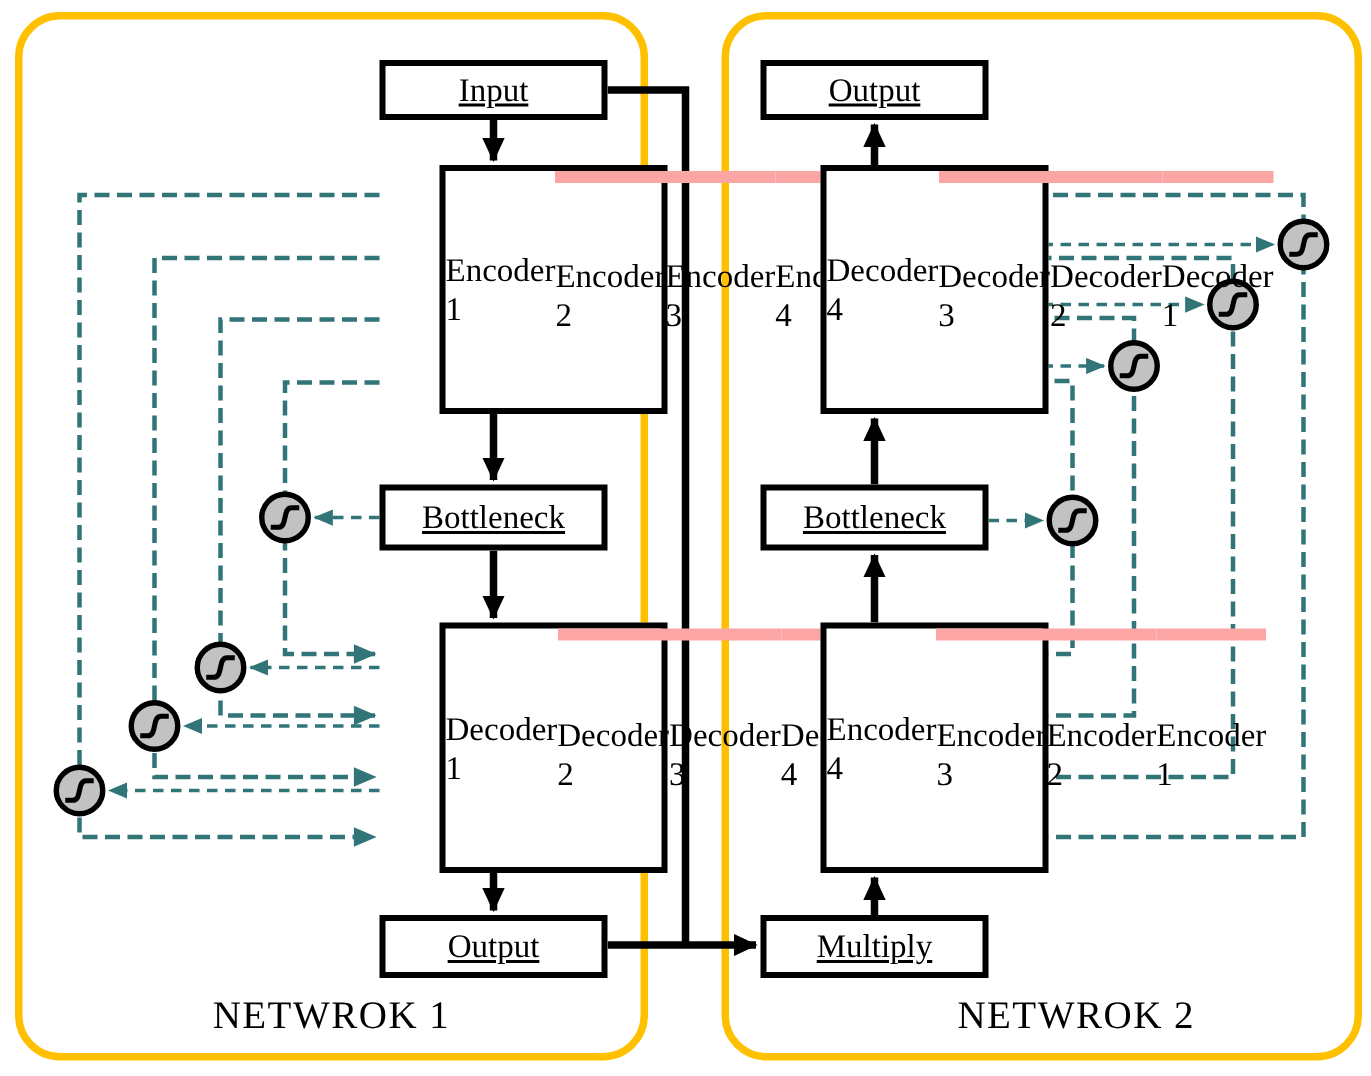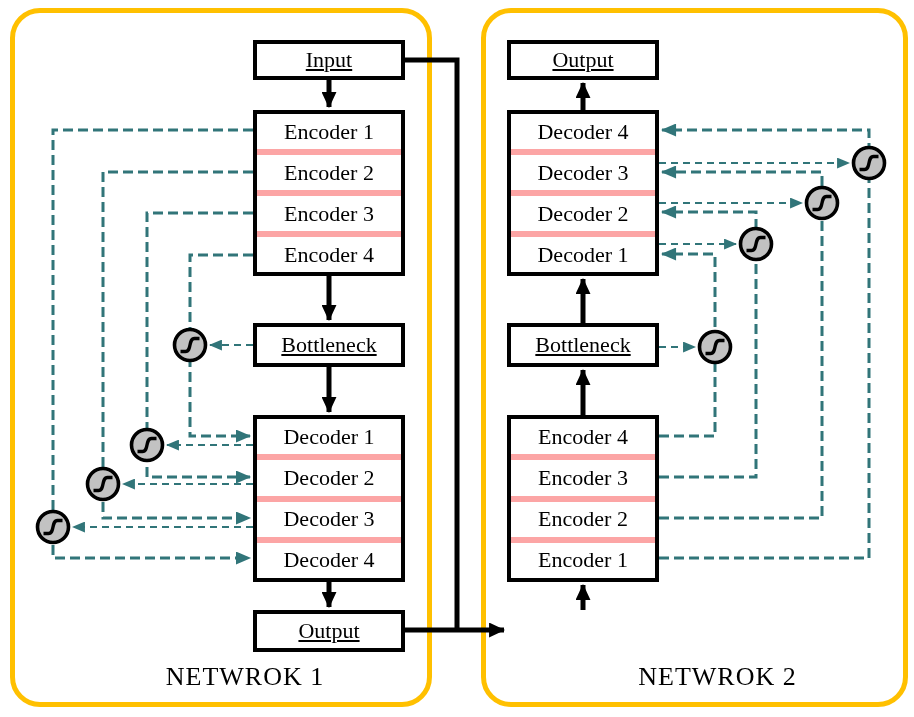--- a/index.html
+++ b/index.html
@@ -19,26 +19,26 @@
   }
   svg#wires{position:absolute;left:0;top:0;z-index:2;pointer-events:none;}
   .node{
     position:absolute;box-sizing:border-box;border:4px solid #000;background:#fff;z-index:3;
     display:flex;align-items:center;justify-content:center;
     font-size:22px;
     text-decoration:underline;
   }
   .stack{
     position:absolute;box-sizing:border-box;border:4px solid #000;background:#fff;z-index:3;
-    display:flex;flex-direction:column;
+    display:flex;margin-left:40px;
   }
   .stack .row{
     flex:1;display:flex;align-items:center;justify-content:center;font-size:22px;
   }
-  .stack .row + .row{border-top:6px solid #fca5a5;}
+  .stack .row + .row{border-top:8px solid #fca5a5;}
 </style>
 </head>
 <body>
 
 <div id="canvas">
 
   <div class="panel" id="panel1"></div>
   <div class="panel" id="panel2"></div>
 
   <svg id="wires" width="914" height="717" viewBox="0 0 914 717">
@@ -140,17 +140,18 @@
 
   <div class="node" style="left:507px;top:323px;width:152px;height:44px;">Bottleneck</div>
 
   <div class="stack" style="left:507px;top:415px;width:152px;height:167px;">
     <div class="row">Encoder 4</div>
     <div class="row">Encoder 3</div>
     <div class="row">Encoder 2</div>
     <div class="row">Encoder 1</div>
   </div>
 
+  <div class="node" style="left:507px;top:610px;width:152px;height:42px;">Multiply</div>
 
-  <div class="panel-title" style="left:10px;width:422px;padding-left:24px;">NETWROK 1</div>
+  <div class="panel-title" style="left:10px;width:422px;">NETWROK 1</div>
   <div class="panel-title" style="left:504px;width:427px;">NETWROK 2</div>
 
 </div>
 
 </body></html>

